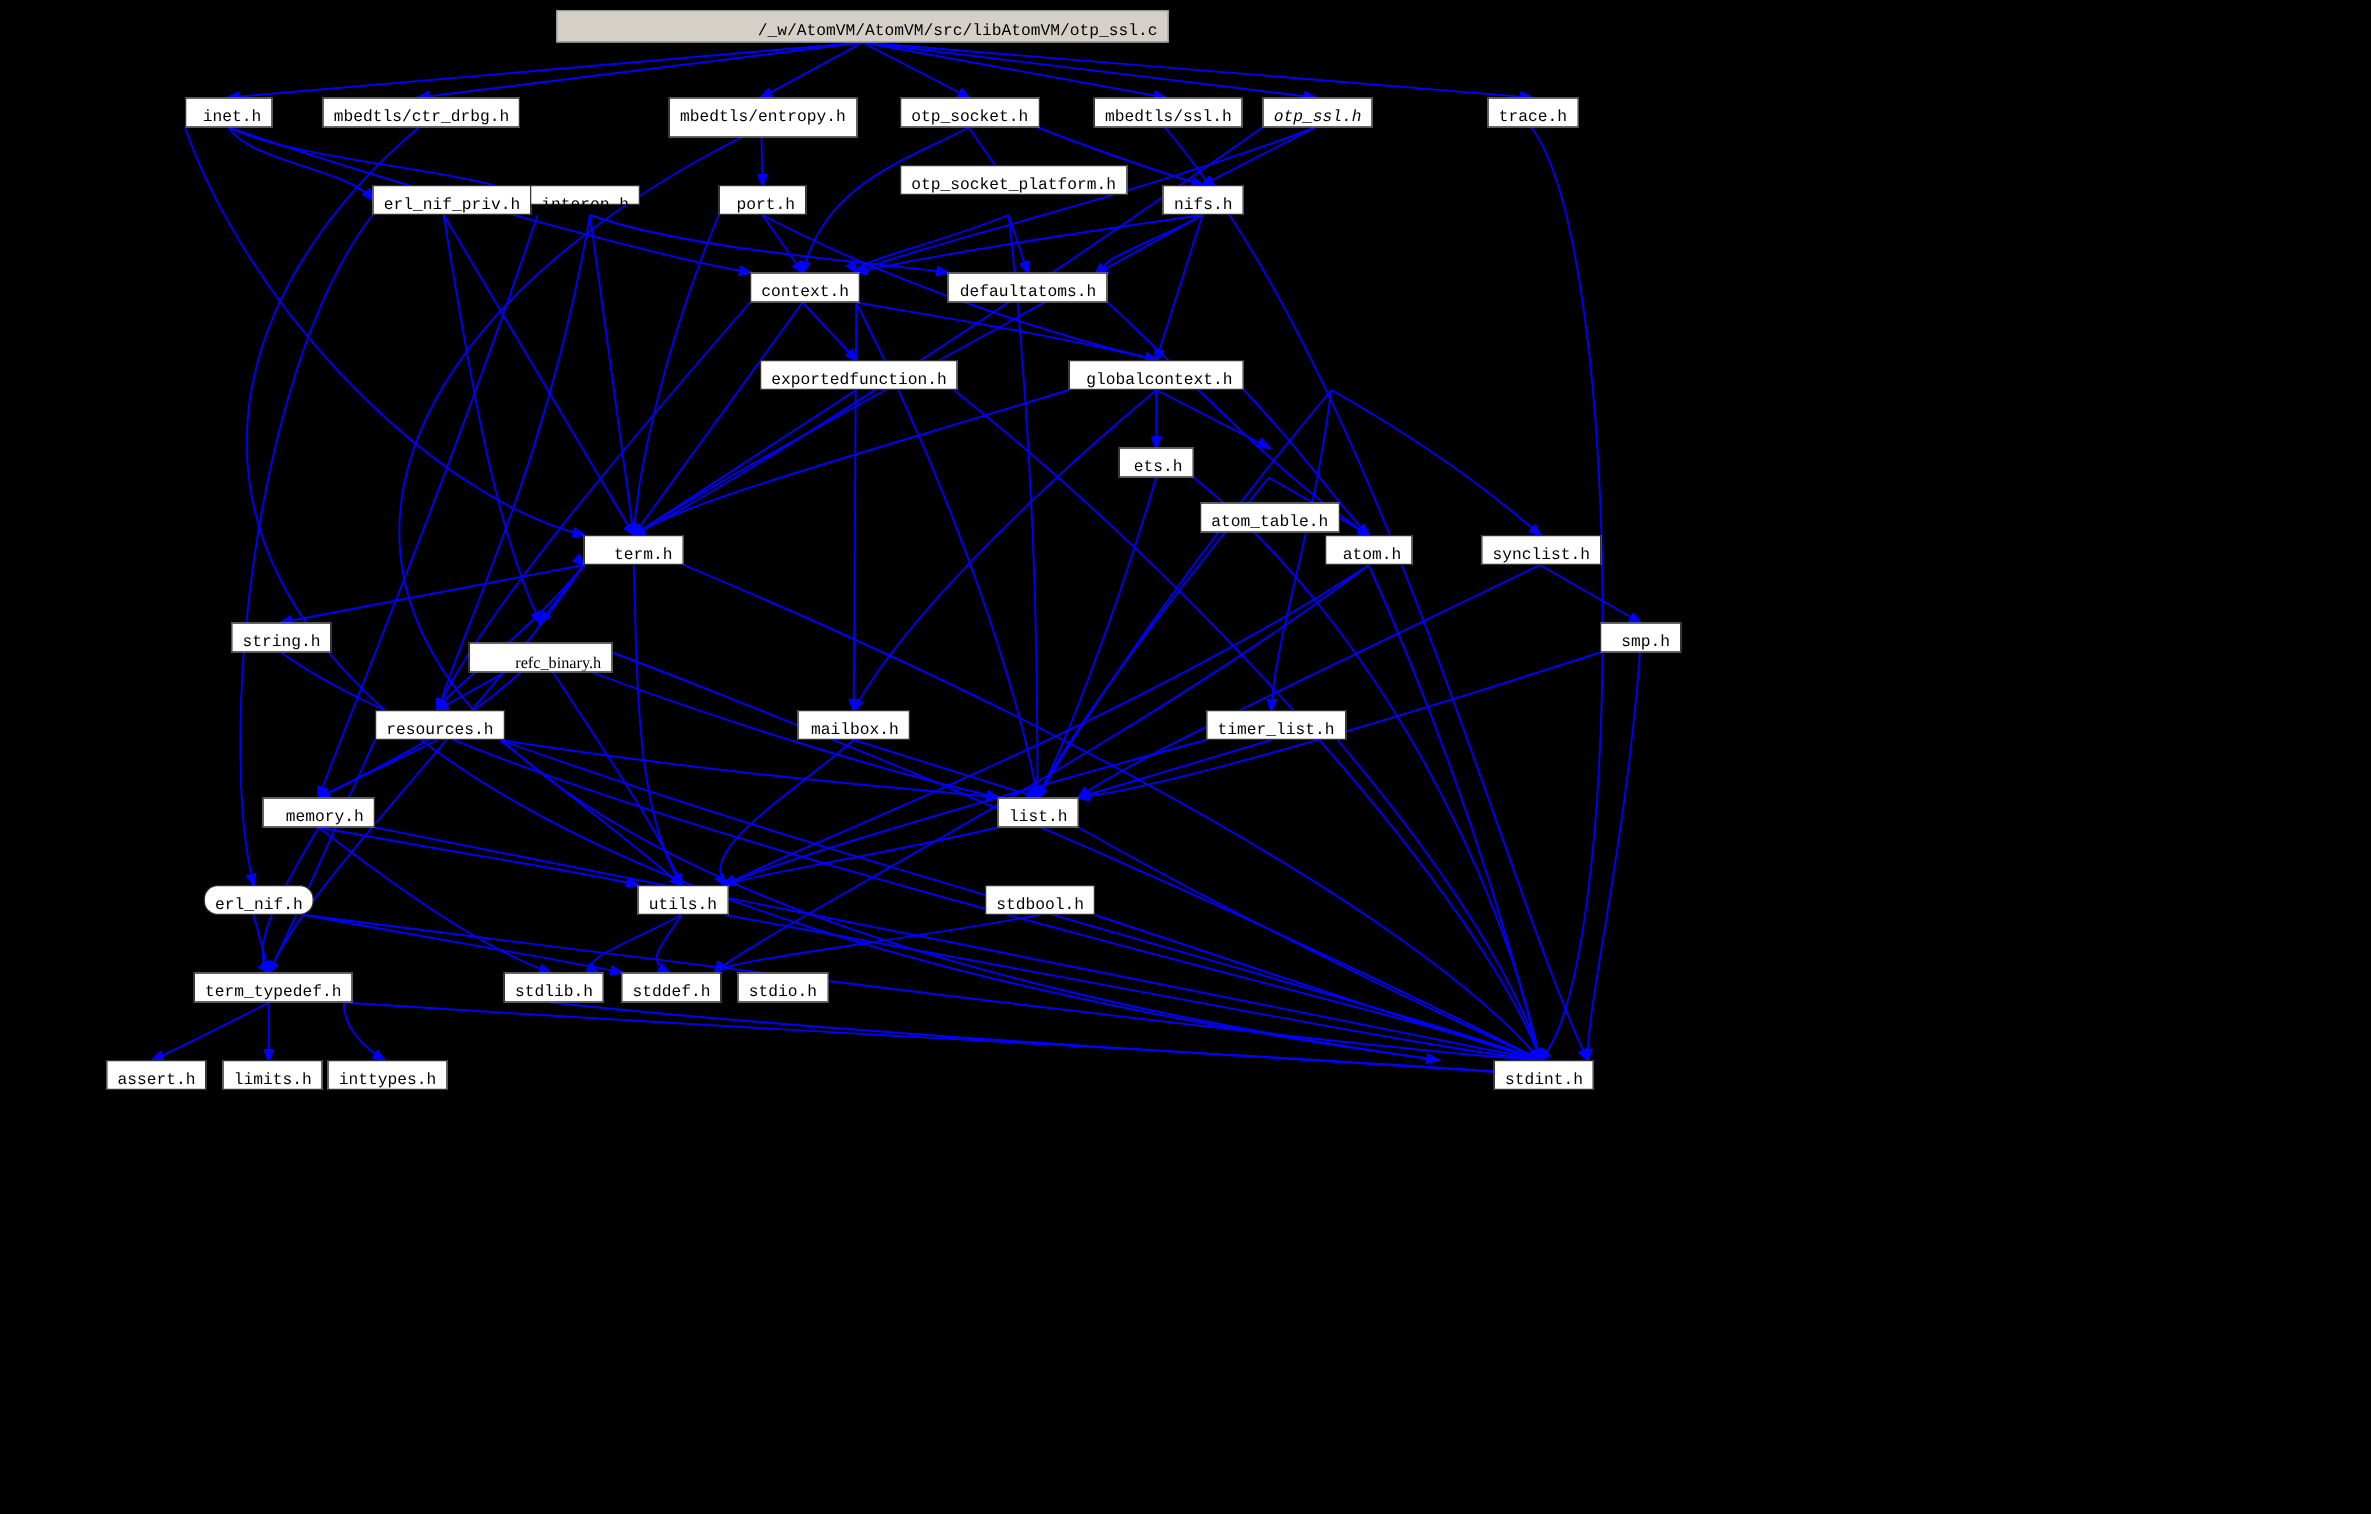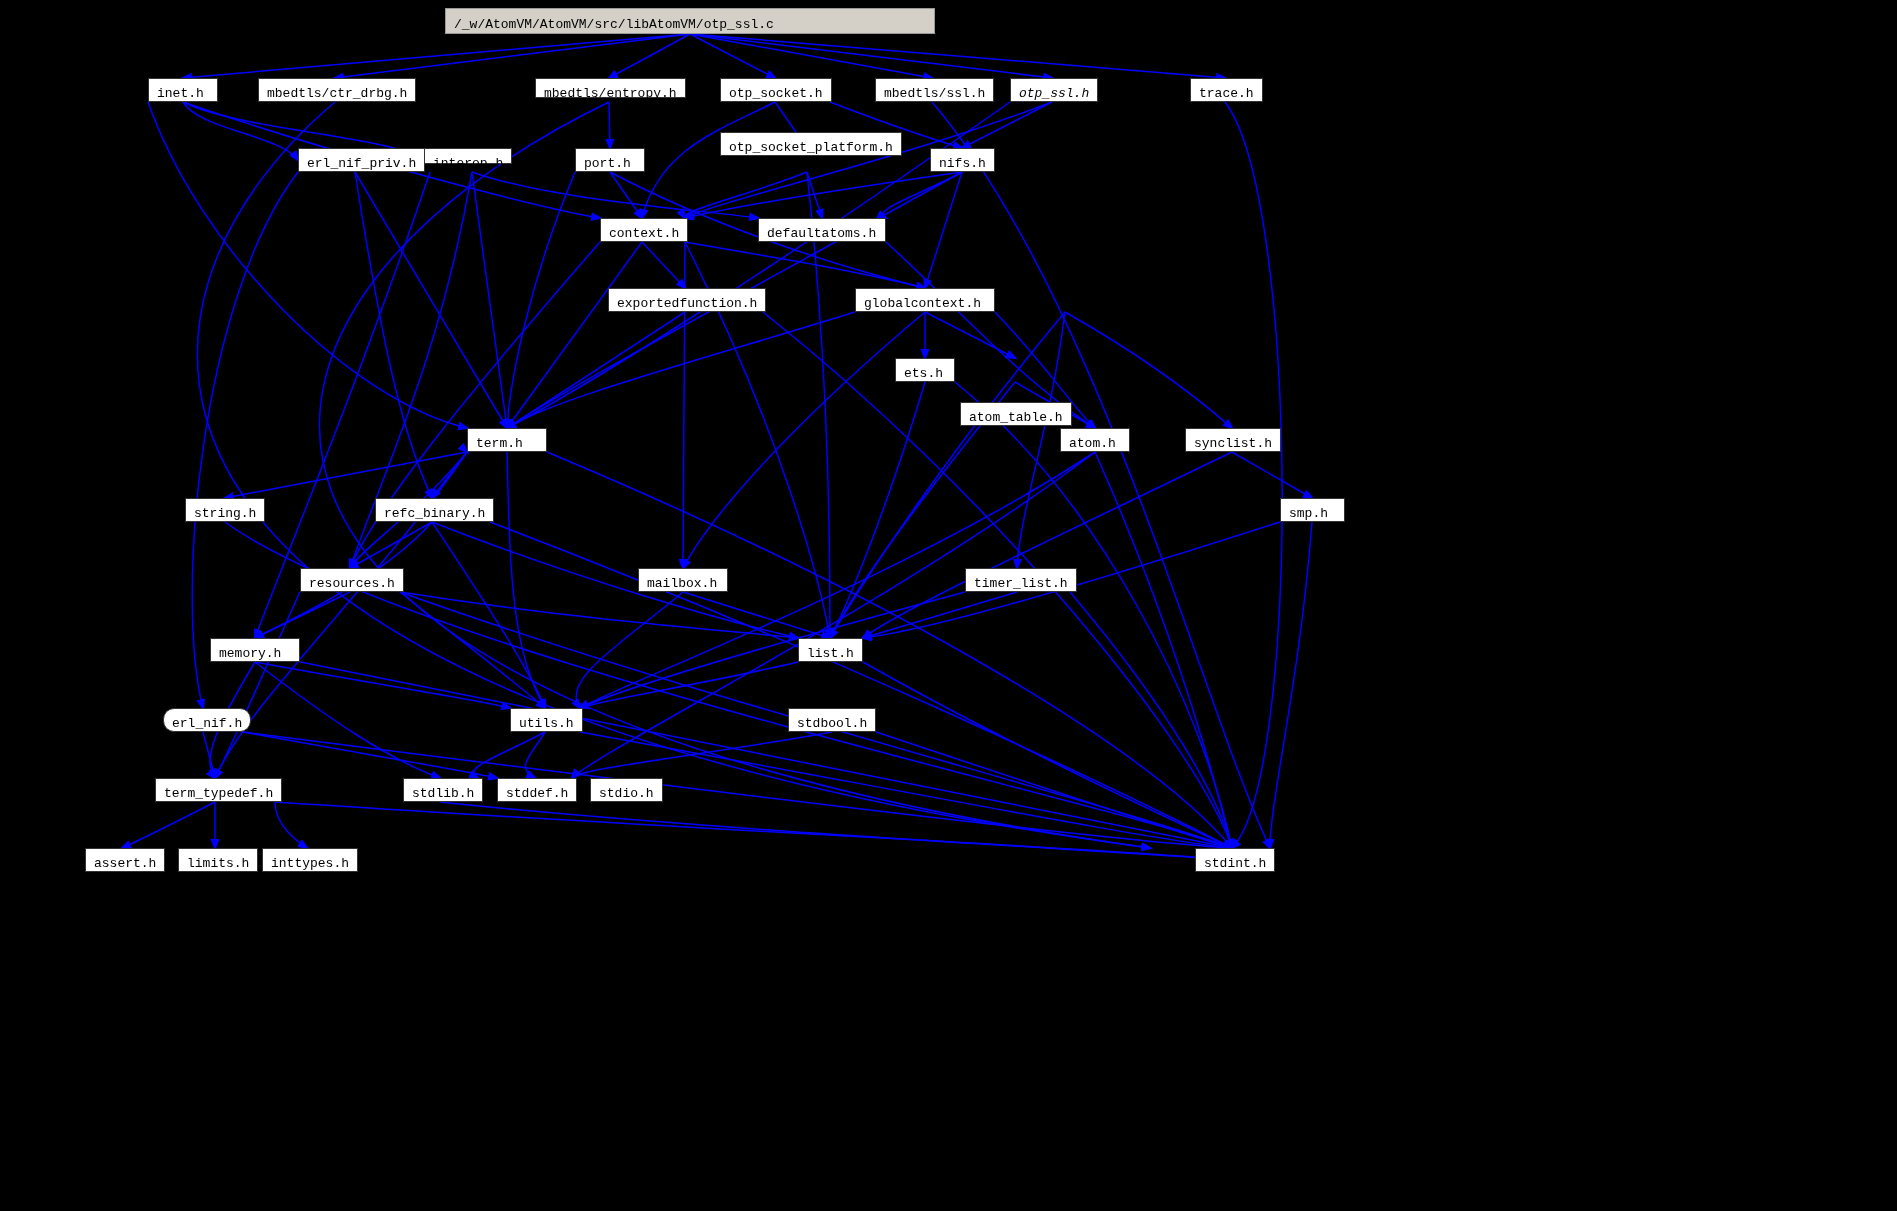--- a/index.html
+++ b/index.html
@@ -18,21 +18,21 @@
       height: 1211px;
     }
     .node {
       position: absolute;
       background: #fff;
       border: 1px solid #333;
       padding: 3px 8px;
       font-size: 13px;
       color: #000;
       white-space: nowrap;
-      text-align: left;
+      text-align: right;
       z-index: 10;
     }
     svg.edges {
       position: absolute;
       top: 0; left: 0;
       width: 1897px;
       height: 1211px;
       z-index: 5;
     }
     svg.edges line, svg.edges path {
@@ -266,41 +266,41 @@
 
     <path d="M876,732 C1050,790 1200,840 1232,848" marker-end="url(#arrow)"></path>
 
     <path d="M832,732 C700,756 580,768 572,778" marker-end="url(#arrow)"></path>
   </svg>
 
   <div id="nodes-container">
       <div class="node" style="left: 445px; top: 8px; width: 490px; height: 26px; line-height: 26px; background: rgb(212, 208, 200); border: 1px solid rgb(153, 153, 153);">/_w/AtomVM/AtomVM/src/libAtomVM/otp_ssl.c</div>
       <div class="node" style="left: 148px; top: 78px; min-width: 70px; height: 24px; line-height: 24px;">inet.h</div>
       <div class="node" style="left: 258px; top: 78px; min-width: 155px; height: 24px; line-height: 24px;">mbedtls/ctr_drbg.h</div>
-      <div class="node" style="left: 535px; top: 78px; min-width: 148px; height: 20px; line-height: 24px;">mbedtls/entropy.h</div>
+      <div class="node" style="left: 535px; top: 78px; min-width: 148px; height: 32px; line-height: 24px;">mbedtls/entropy.h</div>
       <div class="node" style="left: 720px; top: 78px; min-width: 110px; height: 24px; line-height: 24px;">otp_socket.h</div>
       <div class="node" style="left: 875px; top: 78px; min-width: 115px; height: 24px; line-height: 24px;">mbedtls/ssl.h</div>
       <div class="node" style="left: 1010px; top: 78px; min-width: 85px; height: 24px; line-height: 24px; font-style: italic;">otp_ssl.h</div>
       <div class="node" style="left: 1190px; top: 78px; min-width: 70px; height: 24px; line-height: 24px;">trace.h</div>
       <div class="node" style="left: 298px; top: 148px; min-width: 115px; height: 24px; line-height: 24px;">erl_nif_priv.h</div>
       <div class="node" style="left: 424px; top: 148px; min-width: 85px; height: 16px; line-height: 24px;">interop.h</div>
       <div class="node" style="left: 575px; top: 148px; min-width: 70px; height: 24px; line-height: 24px;">port.h</div>
       <div class="node" style="left: 720px; top: 132px; min-width: 175px; height: 24px; line-height: 24px;">otp_socket_platform.h</div>
       <div class="node" style="left: 930px; top: 148px; min-width: 65px; height: 24px; line-height: 24px;">nifs.h</div>
       <div class="node" style="left: 600px; top: 218px; min-width: 85px; height: 24px; line-height: 24px;">context.h</div>
       <div class="node" style="left: 758px; top: 218px; min-width: 128px; height: 24px; line-height: 24px;">defaultatoms.h</div>
       <div class="node" style="left: 608px; top: 288px; min-width: 155px; height: 24px; line-height: 24px;">exportedfunction.h</div>
       <div class="node" style="left: 855px; top: 288px; min-width: 140px; height: 24px; line-height: 24px;">globalcontext.h</div>
       <div class="node" style="left: 895px; top: 358px; min-width: 60px; height: 24px; line-height: 24px;">ets.h</div>
       <div class="node" style="left: 960px; top: 358px; min-width: 110px; height: 24px; line-height: 24px; margin-top: 44px;">atom_table.h</div>
       <div class="node" style="left: 467px; top: 428px; min-width: 80px; height: 24px; line-height: 24px;">term.h</div>
       <div class="node" style="left: 1060px; top: 428px; min-width: 70px; height: 24px; line-height: 24px;">atom.h</div>
       <div class="node" style="left: 1185px; top: 428px; min-width: 95px; height: 24px; line-height: 24px;">synclist.h</div>
       <div class="node" style="left: 185px; top: 498px; min-width: 80px; height: 24px; line-height: 24px;">string.h</div>
-      <div class="node" style="left: 375px; top: 498px; min-width: 115px; height: 24px; line-height: 24px;">refc_binary.h</div>
+      <div class="node" style="left: 375px; top: 514px; min-width: 115px; height: 24px; line-height: 24px; font-family: Liberation Serif, serif;">refc_binary.h</div>
       <div class="node" style="left: 1280px; top: 498px; min-width: 65px; height: 24px; line-height: 24px;">smp.h</div>
       <div class="node" style="left: 300px; top: 568px; min-width: 100px; height: 24px; line-height: 24px;">resources.h</div>
       <div class="node" style="left: 638px; top: 568px; min-width: 90px; height: 24px; line-height: 24px;">mailbox.h</div>
       <div class="node" style="left: 965px; top: 568px; min-width: 105px; height: 24px; line-height: 24px;">timer_list.h</div>
       <div class="node" style="left: 210px; top: 638px; min-width: 90px; height: 24px; line-height: 24px;">memory.h</div>
       <div class="node" style="left: 798px; top: 638px; min-width: 65px; height: 24px; line-height: 24px;">list.h</div>
       <div class="node" style="left: 163px; top: 708px; min-width: 80px; height: 24px; line-height: 24px; border-radius: 11px;">erl_nif.h</div>
       <div class="node" style="left: 510px; top: 708px; min-width: 70px; height: 24px; line-height: 24px;">utils.h</div>
       <div class="node" style="left: 788px; top: 708px; min-width: 88px; height: 24px; line-height: 24px;">stdbool.h</div>
       <div class="node" style="left: 155px; top: 778px; min-width: 120px; height: 24px; line-height: 24px;">term_typedef.h</div>

